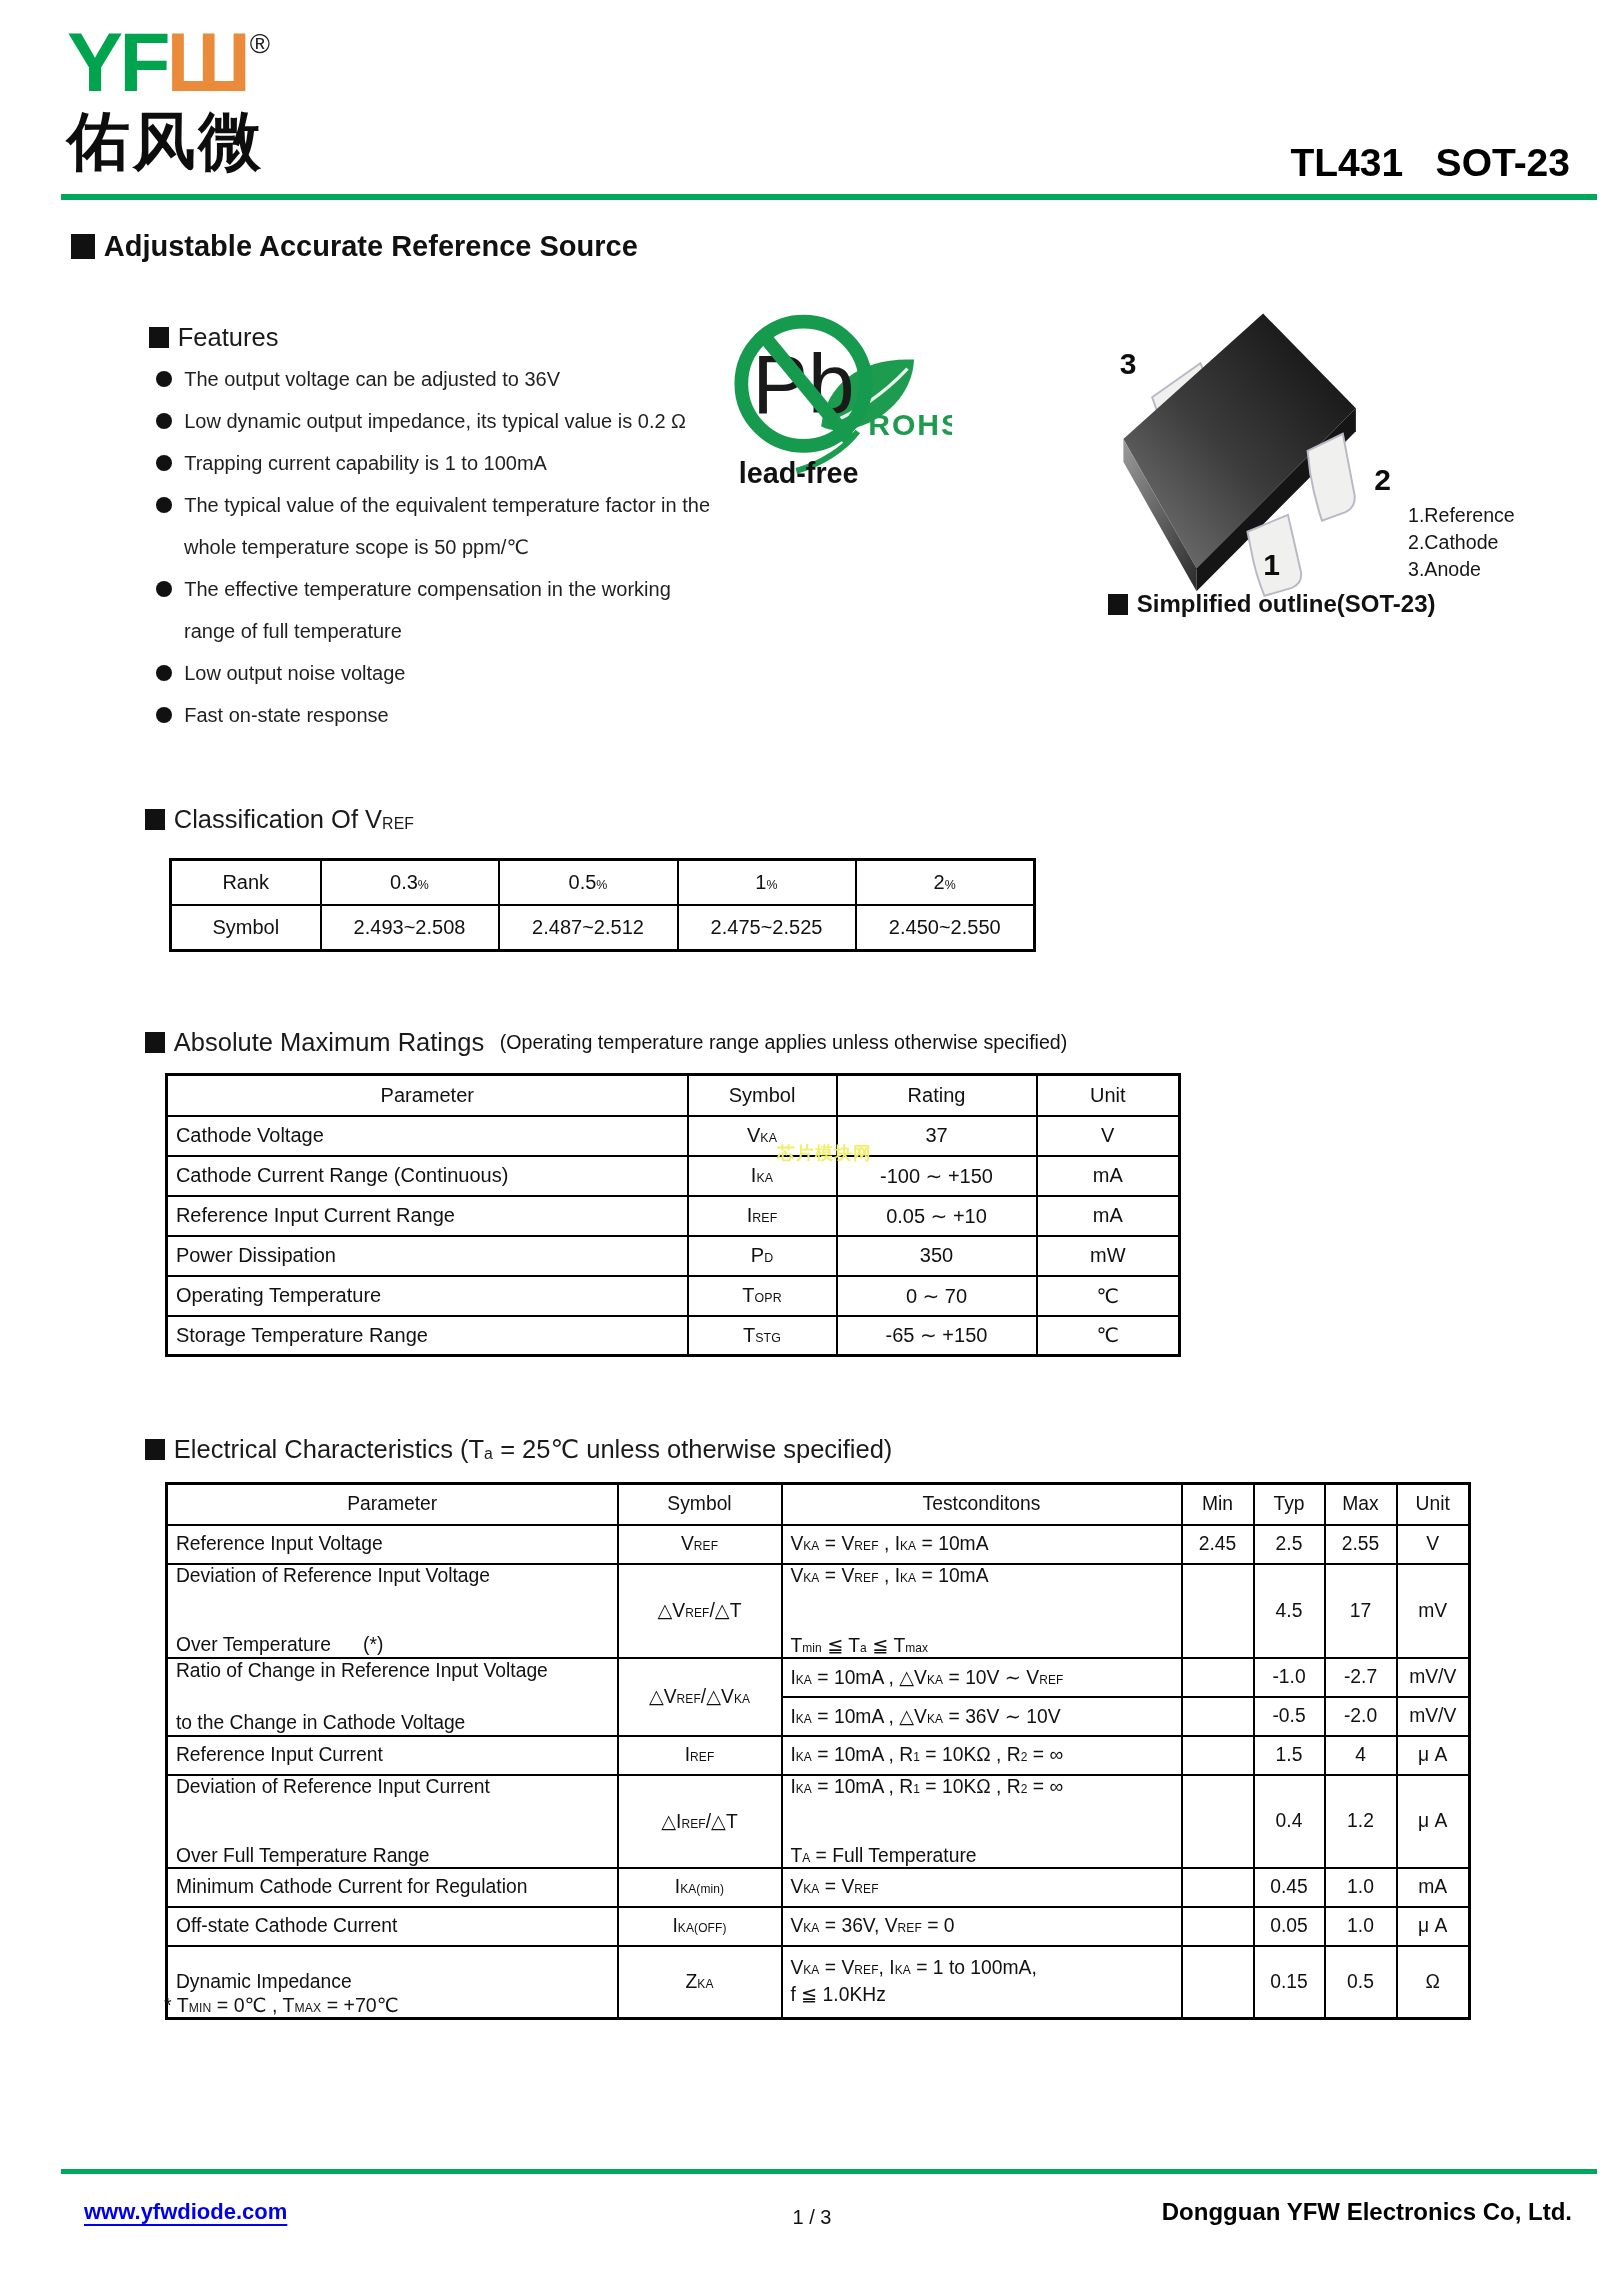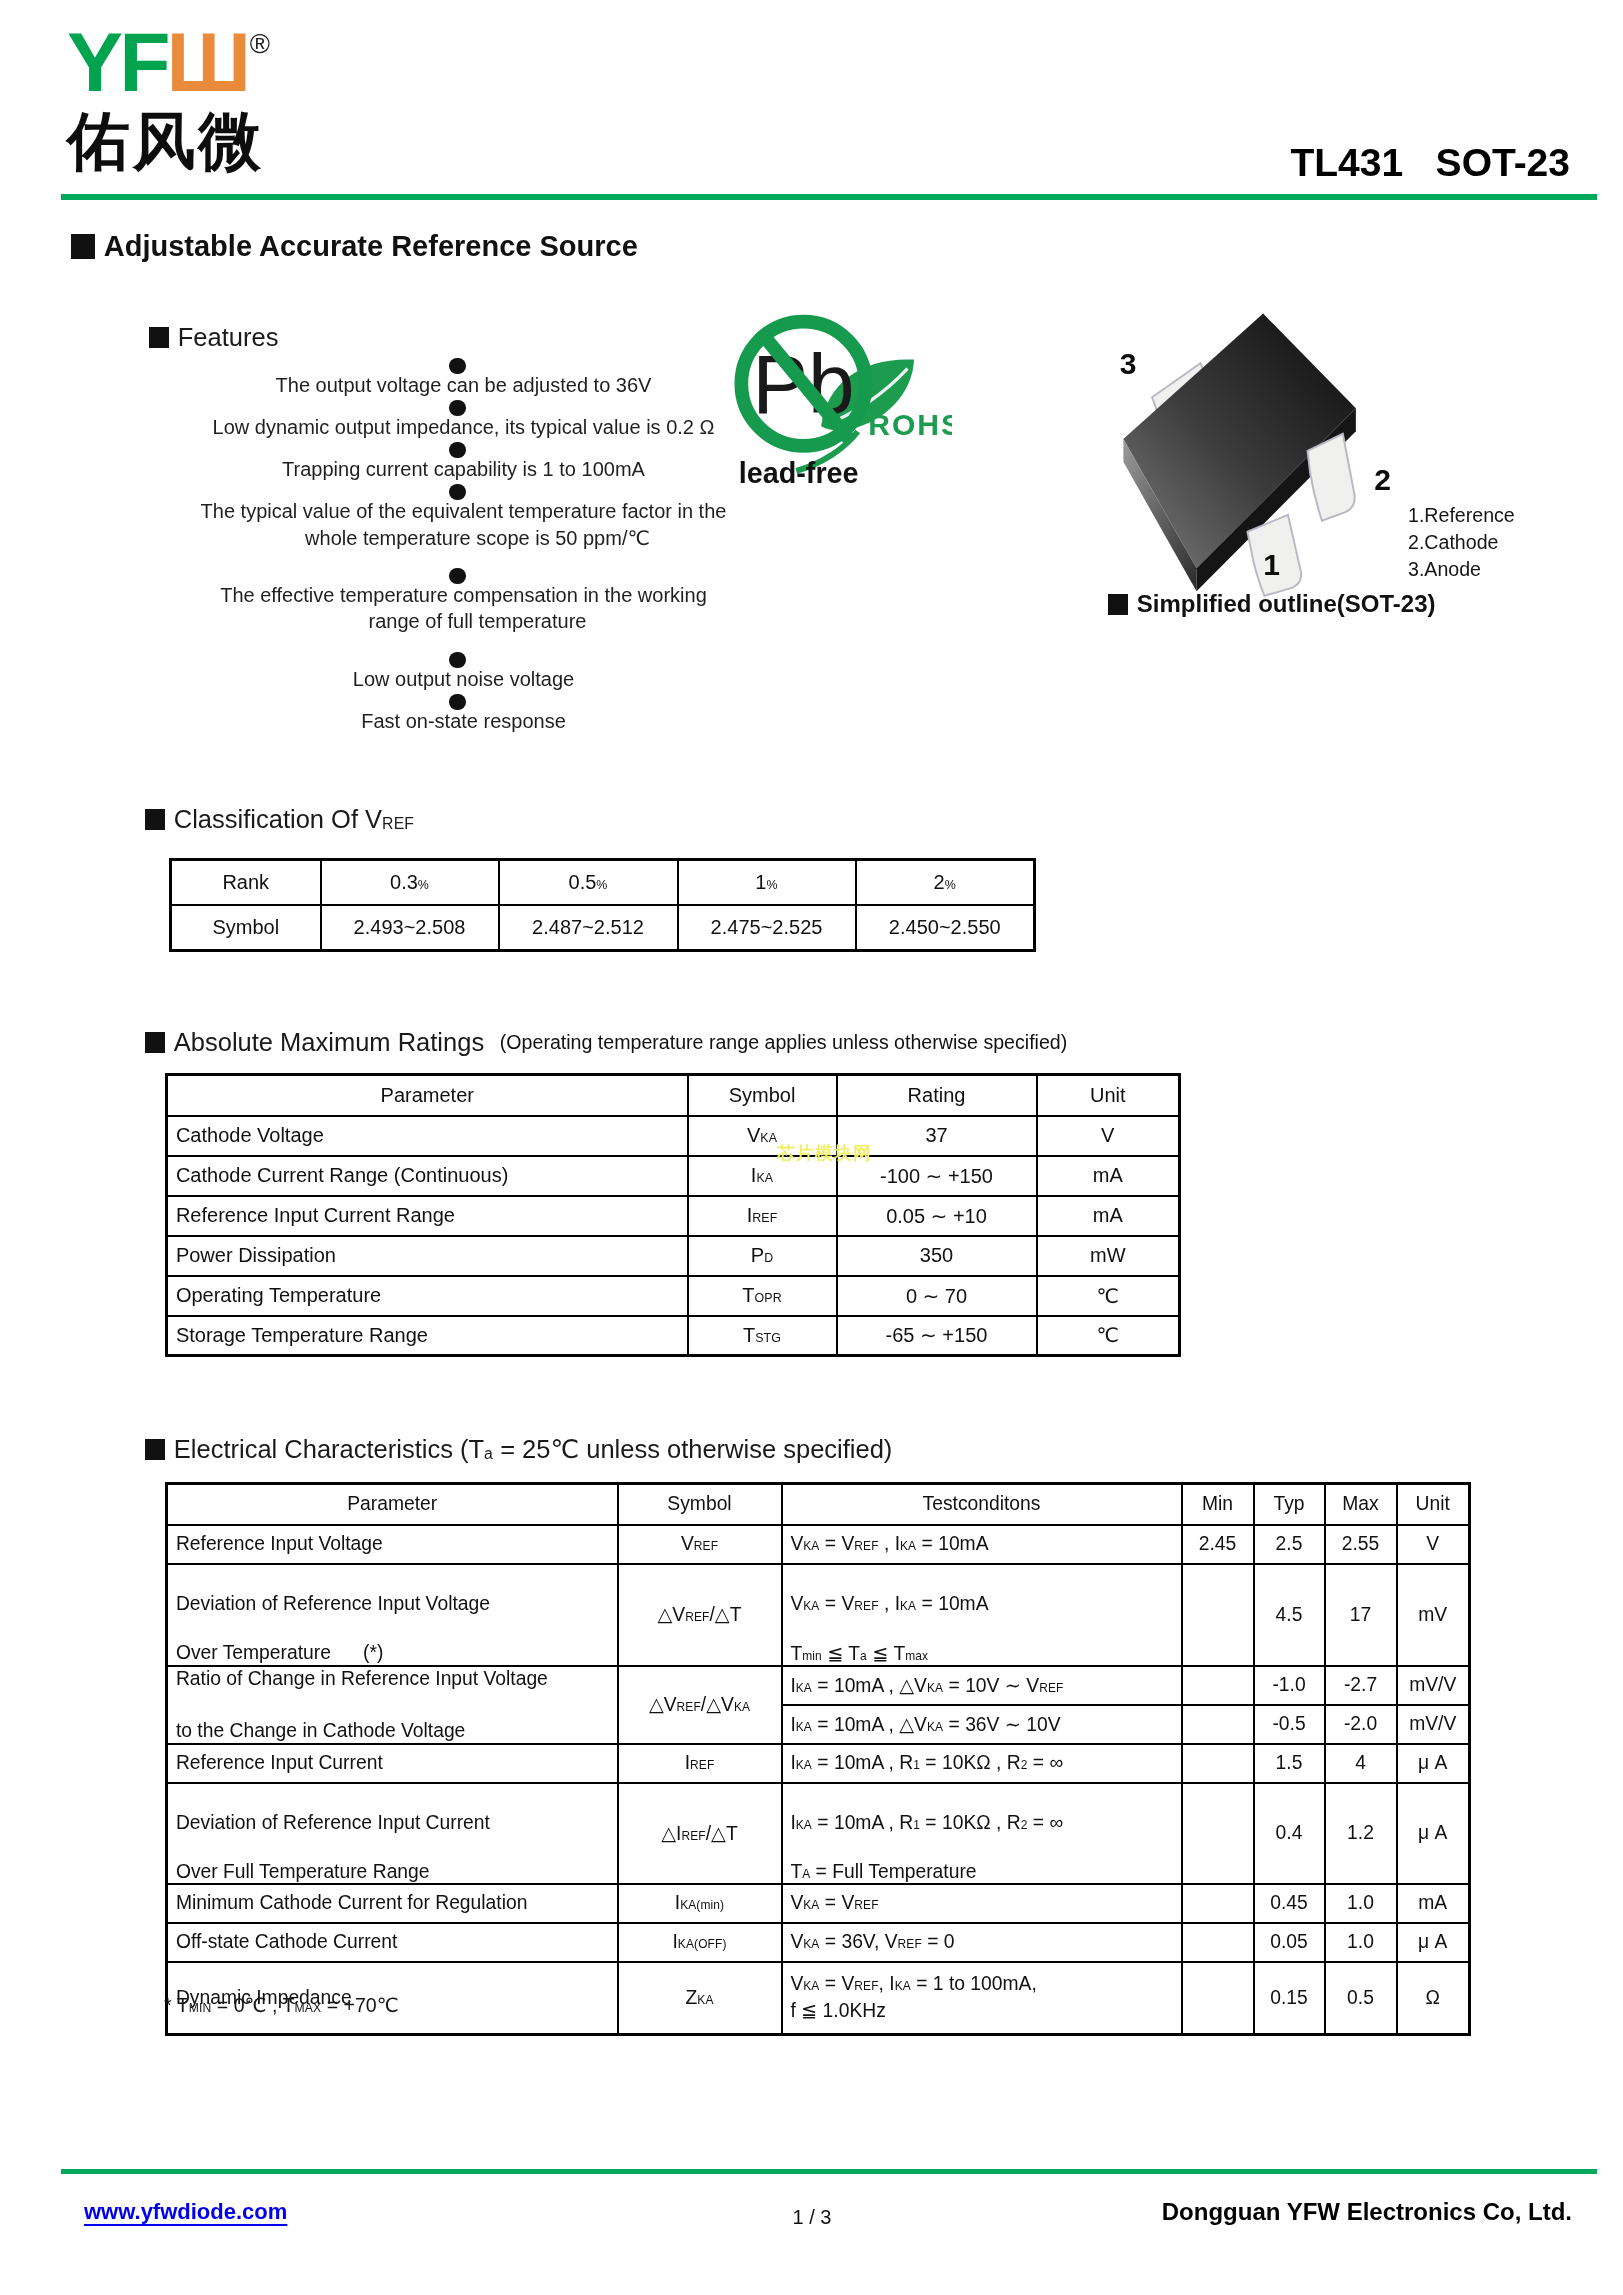--- a/index.html
+++ b/index.html
@@ -22,41 +22,41 @@
   
   .h1row{display:flex;align-items:center;gap:9.2px;}
   .sq{display:inline-block;background:#111;flex:0 0 auto;}
   .sq36{width:23.6px;height:25px;}
   .sq30{width:19.6px;height:21px;}
   .main-h{font-size:29px;font-weight:700;}
   .sec-h{font-size:25.5px;font-weight:400;color:#1a1a1a;}
   .amr-note{font-size:19.6px;font-weight:400;margin-left:6.5px;}
 
   
-  .fline{height:42px;display:flex;align-items:center;font-size:20px;color:#1f1f1f;flex-direction:column;}
+  .fline{height:42px;display:flex;align-items:center;font-size:20px;color:#1f1f1f;}
   .blt{display:inline-block;width:16.4px;height:16.4px;border-radius:50%;background:#111;margin-right:11.8px;flex:0 0 auto;}
   .fline.cont{padding-left:28px;}
 
   
   table{border-collapse:collapse;table-layout:fixed;background:#fff;}
   td,th{border:2.6px solid #000;font-weight:400;padding:0;vertical-align:middle;overflow:hidden;}
   .tbl{position:absolute;border:3.3px solid #000;}
   .c{text-align:center;}
   .l{text-align:left;padding-left:7.9px;}
   .cls-tbl td{font-size:20px;height:43px;}
   .amr-tbl td,.amr-tbl th{font-size:20px;}
   .amr-tbl .hr{height:41px;}
   .amr-tbl .dr{height:40px;}
   .ec-tbl td,.ec-tbl th{font-size:19.3px;}
   .ec-tbl .h64{height:41px;}
   .ec-tbl .h61{height:39px;margin-left:9px;}
   .ec-tbl .h112{height:72px;}
   .ec-tbl .h114{height:73px;}
   .two{display:flex;flex-direction:column;justify-content:center;}
-  .two.gapwide{gap:27px;margin-top:28px;}
+  .two.gapwide{gap:47px;}
   .two.gapmid{gap:30px;}
   .two.gapnarrow{gap:3.9px;}
   .two > span{display:block;}
 
   .footnote{font-size:19.6px;color:#151515;}
   .watermark{font-size:17.7px;color:#f0ef6a;letter-spacing:1.3px;font-weight:700;z-index:5;}
 
   
   .f-link{font-size:22px;font-weight:700;color:#0000ee;text-decoration:underline;text-decoration-thickness:2px;text-underline-offset:4.6px;}
   .f-page{font-size:20px;color:#111;text-align:center;}

